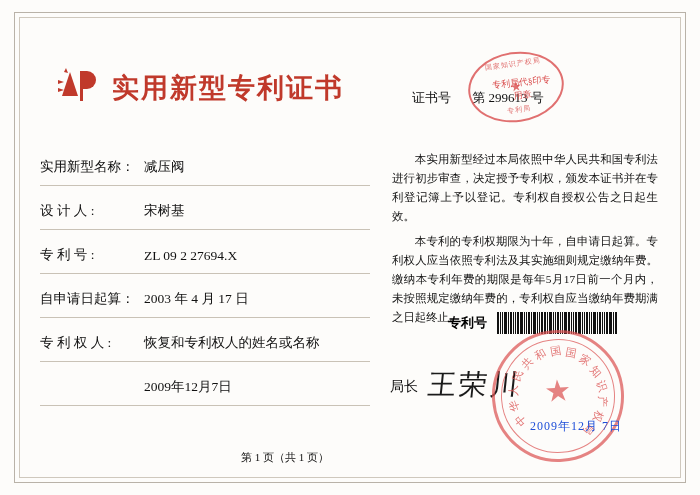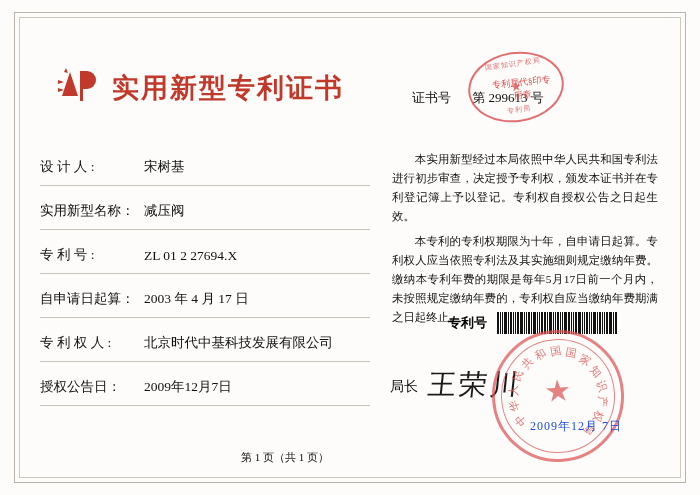--- a/index.html
+++ b/index.html
@@ -309,41 +309,40 @@
 
   <div class="seal-top">
     <div class="arc-top">国家知识产权局</div>
     <div class="star">★</div>
     <div class="arc-bot">专利局</div>
   </div>
   <div class="seal-top-text">专利局代§印专用章</div>
 
   <div class="fields">
     <div class="field">
+      <span class="flabel">实用新型名称：</span>
+      <span class="fvalue">减压阀</span>
+    </div>
+    <div class="field">
       <span class="flabel">设 计 人 :</span>
       <span class="fvalue">宋树基</span>
     </div>
     <div class="field">
-      <span class="flabel">实用新型名称：</span>
-      <span class="fvalue">减压阀</span>
-    </div>
-    <div class="field">
       <span class="flabel">专 利 号 :</span>
-      <span class="fvalue">ZL 01 2 27694.X</span>
+      <span class="fvalue">ZL 09 2 27694.X</span>
     </div>
     <div class="field">
       <span class="flabel">自申请日起算：</span>
       <span class="fvalue">2003 年 4 月 17 日</span>
     </div>
     <div class="field wide">
       <span class="flabel">专 利 权 人 :</span>
-      <span class="fvalue">北京时代中基科技发展有限公司</span>
+      <span class="fvalue">恢复和专利权人的姓名或名称</span>
     </div>
     <div class="field">
-      <span class="flabel">授权公告日：</span>
       <span class="fvalue">2009年12月7日</span>
     </div>
   </div>
 
   <div class="body-text">
     <p>本实用新型经过本局依照中华人民共和国专利法进行初步审查，决定授予专利权，颁发本证书并在专利登记簿上予以登记。专利权自授权公告之日起生效。</p>
     <p>本专利的专利权期限为十年，自申请日起算。专利权人应当依照专利法及其实施细则规定缴纳年费。缴纳本专利年费的期限是每年5月17日前一个月内，未按照规定缴纳年费的，专利权自应当缴纳年费期满之日起终止。</p>
   </div>
 
   <div class="patent-no-row">

